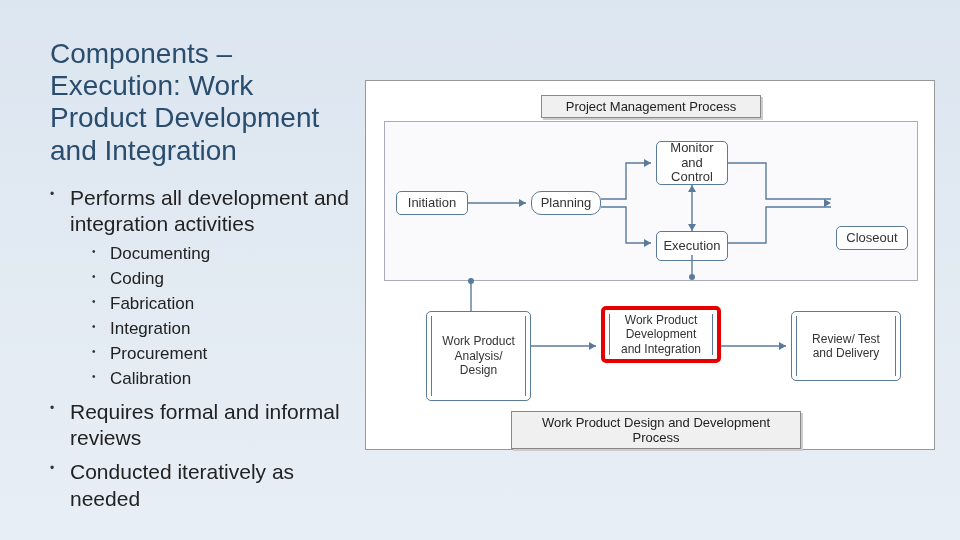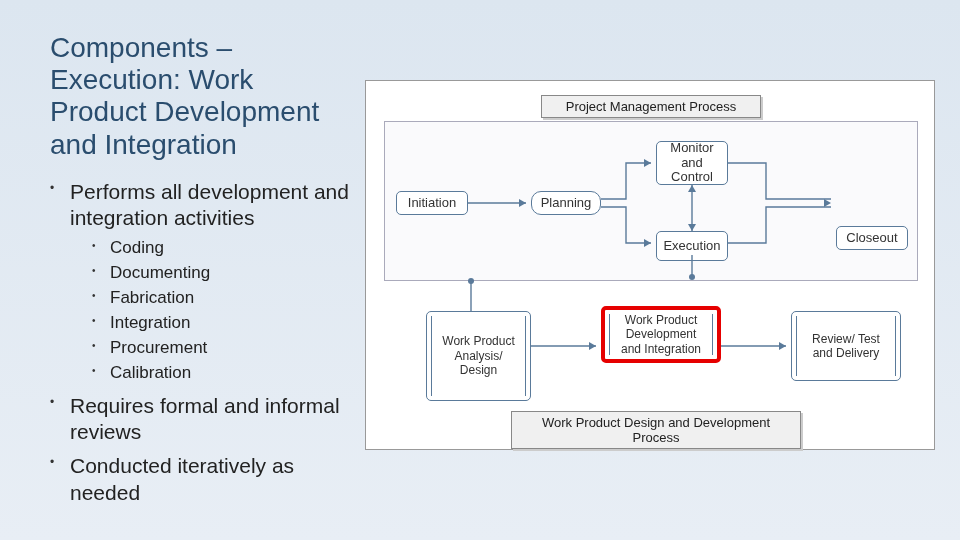--- a/index.html
+++ b/index.html
@@ -6,21 +6,22 @@
   body {
     width: 960px;
     height: 540px;
     background: linear-gradient(to bottom, #dce6f0 0%, #e8eef5 100%);
     font-family: "Segoe UI", Arial, sans-serif;
     display: flex;
     overflow: hidden;
   }
   .left {
     width: 360px;
-    padding: 32px 10px 20px 50px;
+    padding: 16px 10px 20px 50px;
+    margin-top: 22px;
   }
   .title {
     font-size: 28px;
     font-weight: 400;
     color: #2a4d6e;
     line-height: 1.15;
     margin-bottom: 18px;
   }
   .bullets { list-style: none; }
   .bullets > li {
@@ -143,22 +144,22 @@
 </style>
 </head>
 <body>
 
 <div class="left">
   <h1 class="title">Components – Execution: Work Product Development and Integration</h1>
   <ul class="bullets">
     <li>
       <span>Performs all development and integration activities</span>
       <ul class="sub-bullets">
+        <li>Documenting</li>
         <li>Coding</li>
-        <li>Documenting</li>
         <li>Fabrication</li>
         <li>Integration</li>
         <li>Procurement</li>
         <li>Calibration</li>
       </ul>
     </li>
     <li>Requires formal and informal reviews</li>
     <li>Conducted iteratively as needed</li>
   </ul>
 </div>

